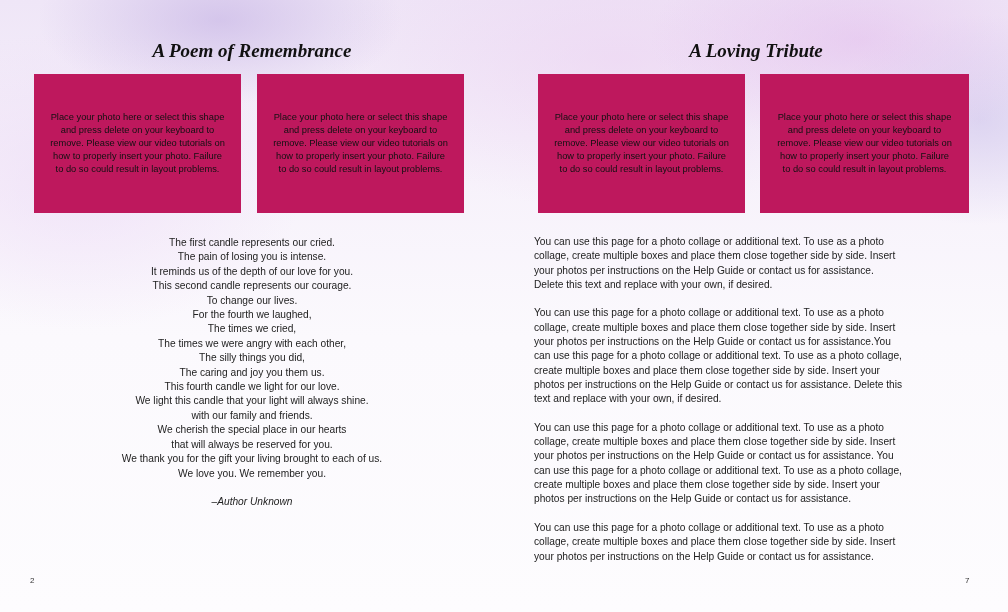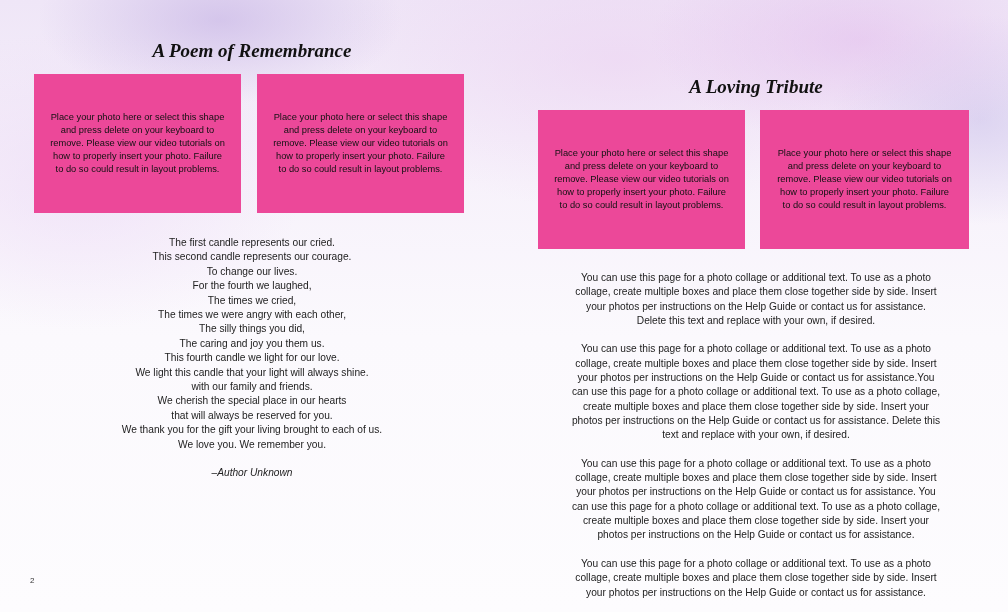--- a/index.html
+++ b/index.html
@@ -9,42 +9,42 @@
     background:
       radial-gradient(ellipse 260px 120px at 220px 20px, rgba(190,170,225,0.55), rgba(255,255,255,0) 70%),
       radial-gradient(ellipse 300px 150px at 860px 40px, rgba(225,185,235,0.55), rgba(255,255,255,0) 70%),
       radial-gradient(ellipse 400px 200px at 620px 60px, rgba(235,205,240,0.5), rgba(255,255,255,0) 75%),
       radial-gradient(ellipse 200px 140px at 980px 120px, rgba(205,195,235,0.6), rgba(255,255,255,0) 75%),
       radial-gradient(ellipse 300px 200px at 80px 180px, rgba(235,215,245,0.55), rgba(255,255,255,0) 75%),
       linear-gradient(180deg, #efe6f7 0%, #f7f2fb 30%, #fbf9fd 55%, #fdfcfe 100%);
   }
   .page { position: absolute; top: 0; width: 504px; height: 488px; }
   .page.left { left: 0; }
-  .page.right { left: 504px; margin-top: 36px; }
+  .page.right { left: 504px; }
   .title {
     position: absolute; top: 40px; left: 0; width: 100%;
     text-align: center; font-family: "Liberation Serif", serif;
     font-style: italic; font-weight: bold; font-size: 19px; color: #111;
   }
   .photo {
     position: absolute; top: 74px; height: 139px; width: 207px;
-    background: #ec4899; display: flex; align-items: center; justify-content: center;
+    background: #be185d; display: flex; align-items: center; justify-content: center;
     text-align: center; font-size: 9.3px; line-height: 13px; color: #111;
     box-sizing: border-box; padding: 0 4px;
   }
   .photo span { display: block; white-space: pre-line; }
   .poem {
     position: absolute; top: 236px; left: 60px; width: 384px;
     text-align: center; font-size: 10.2px; line-height: 14.4px; color: #222;
   }
   .poem .line { display: block; white-space: nowrap; }
   .author { display: block; margin-top: 14px; font-style: italic; }
   .body-text {
     position: absolute; top: 235px; left: 30px; width: 444px;
-    text-align: center; font-size: 10.2px; line-height: 14.3px; color: #222;
+    font-size: 10.2px; line-height: 14.3px; color: #222;
   }
   .body-text p { margin: 0 0 14.3px 0; white-space: pre-line; }
   .page-num { position: absolute; top: 576px; font-size: 8px; color: #333; }
 </style>
 </head>
 <body>
 
 <div class="page left">
   <div class="title">A Poem of Remembrance</div>
 
@@ -58,20 +58,22 @@
   <div class="photo" style="left:257px;">
     <span>Place your photo here or select this shape
 and press delete on your keyboard to
 remove.  Please view our video tutorials on
 how to properly insert your photo.  Failure
 to do so could result in layout problems.</span>
   </div>
 
   <div class="poem">
     <span class="line">The first candle represents our cried.</span>
+    <span class="line">The pain of losing you is intense.</span>
+    <span class="line">It reminds us of the depth of our love for you.</span>
     <span class="line">This second candle represents our courage.</span>
     <span class="line">To change our lives.</span>
     <span class="line">For the fourth we laughed,</span>
     <span class="line">The times we cried,</span>
     <span class="line">The times we were angry with each other,</span>
     <span class="line">The silly things you did,</span>
     <span class="line">The caring and joy you them us.</span>
     <span class="line">This fourth candle we light for our love.</span>
     <span class="line">We light this candle that your light will always shine.</span>
     <span class="line">with our family and friends.</span>

